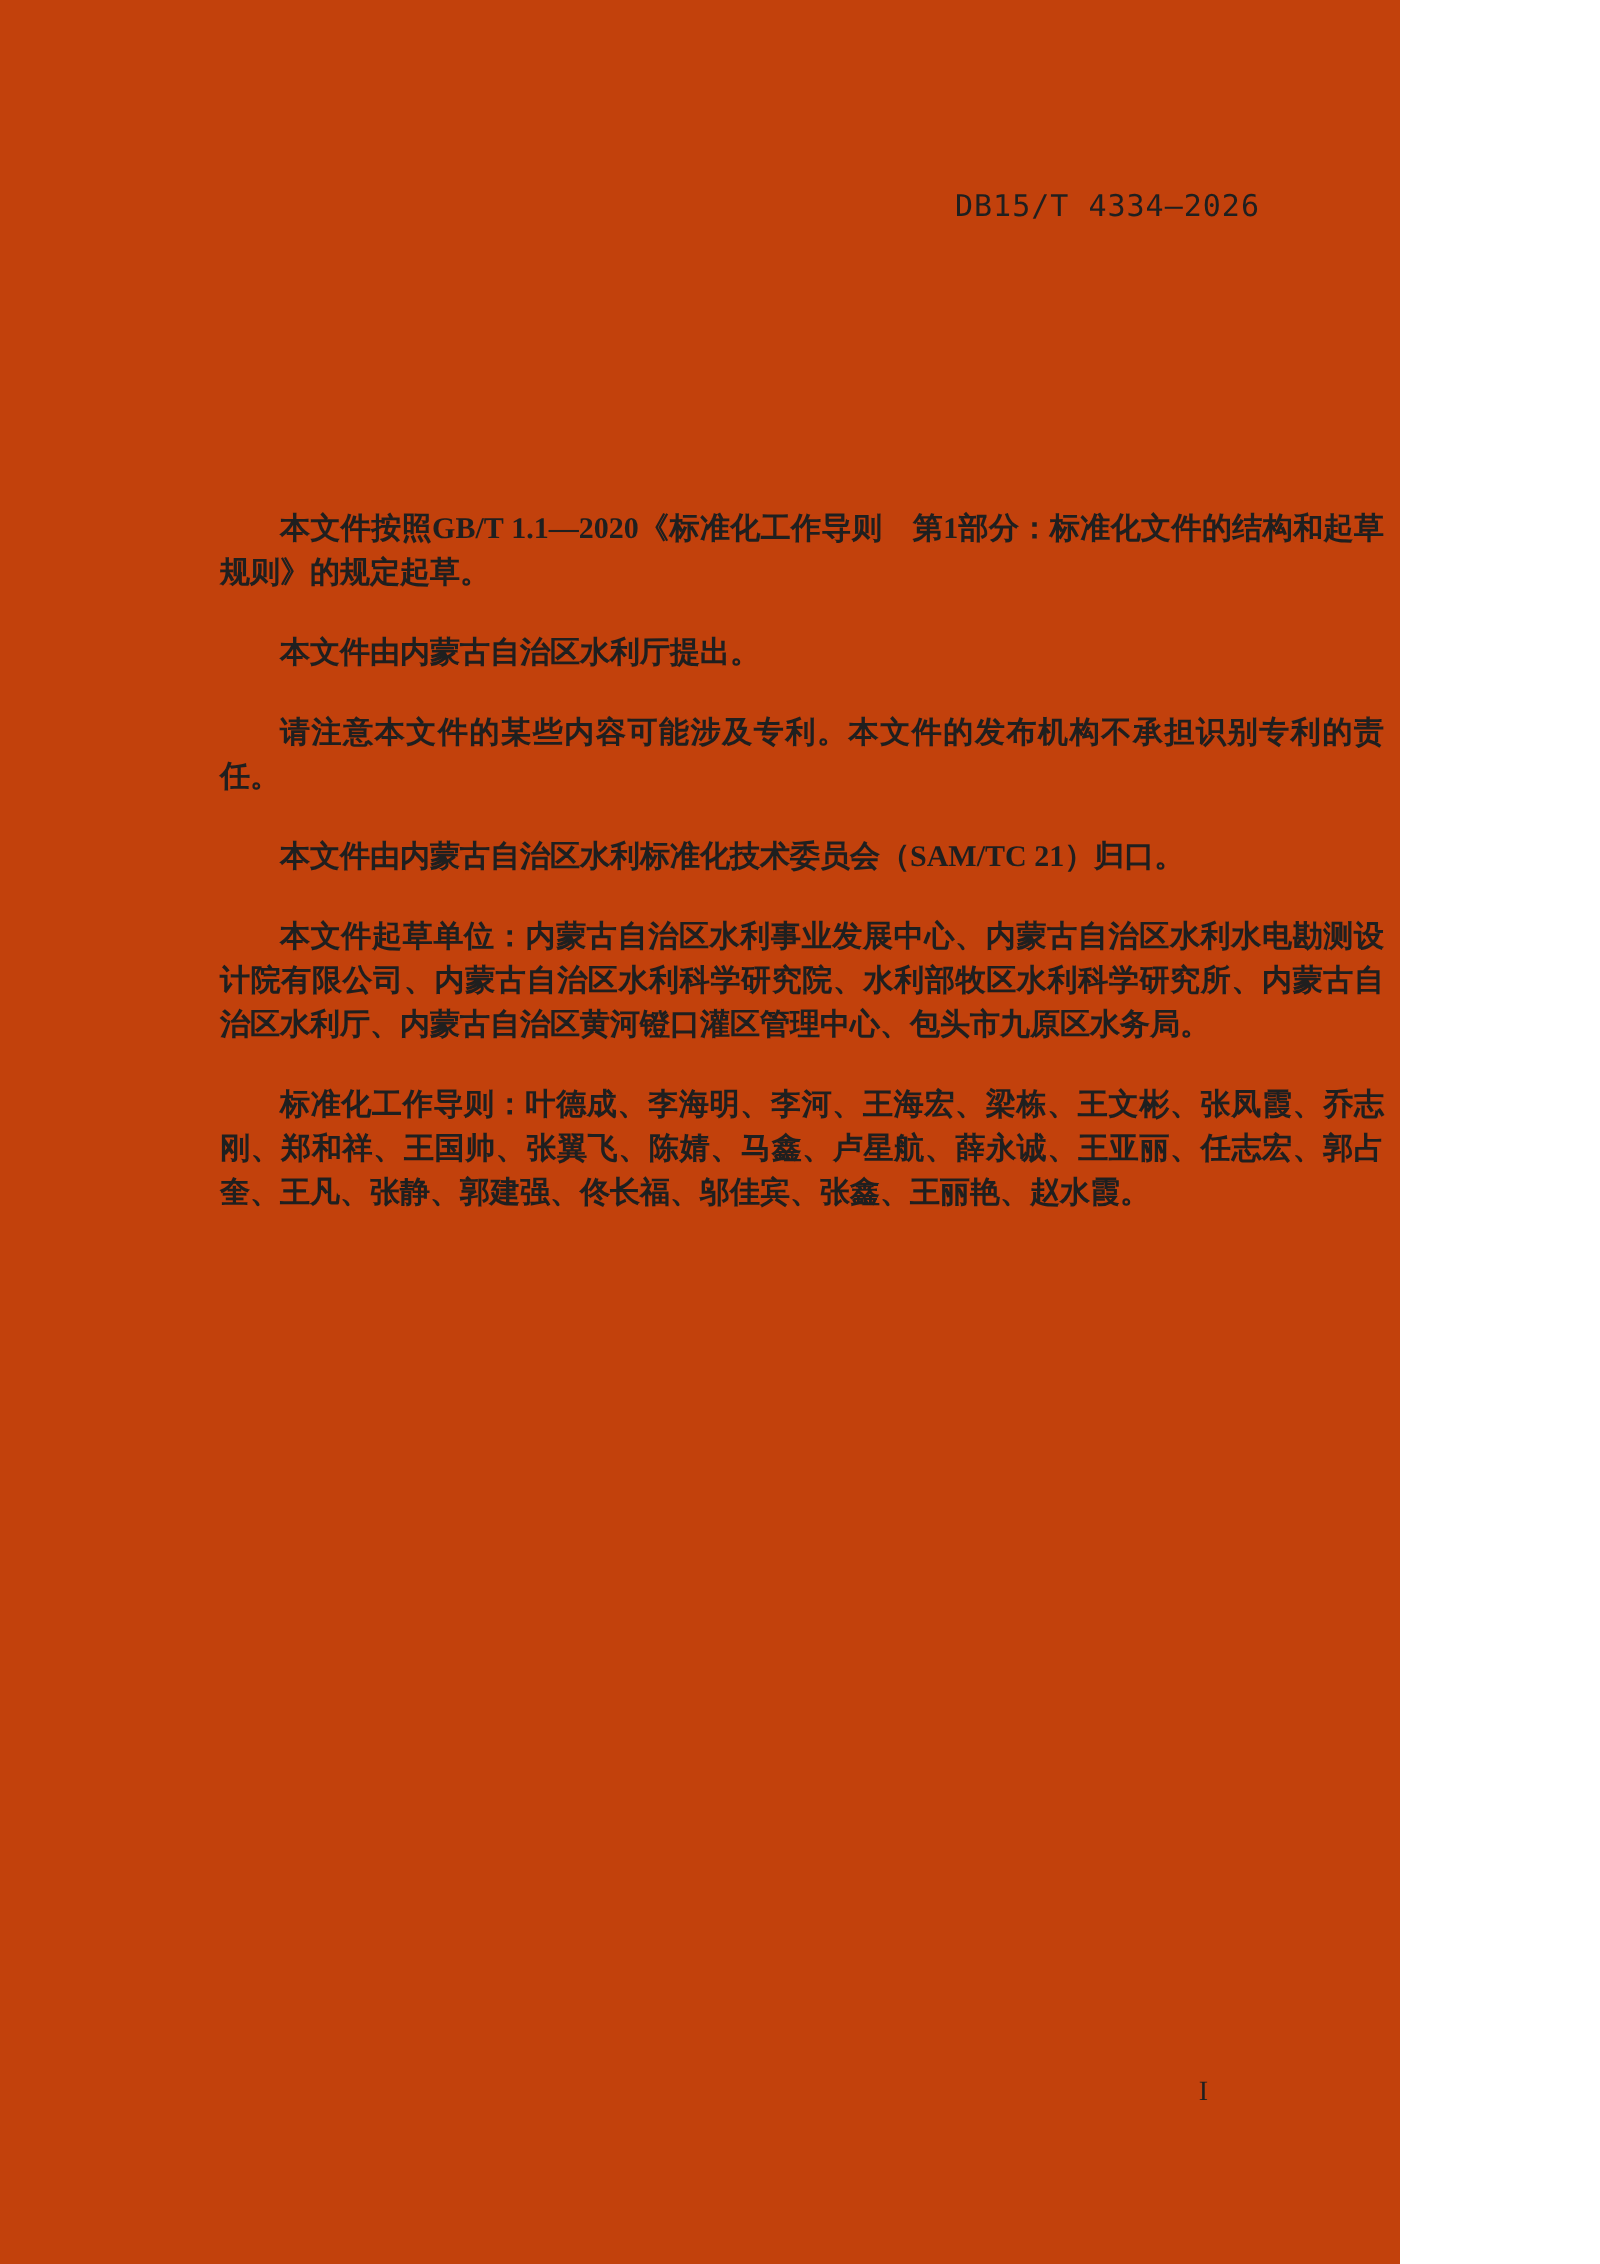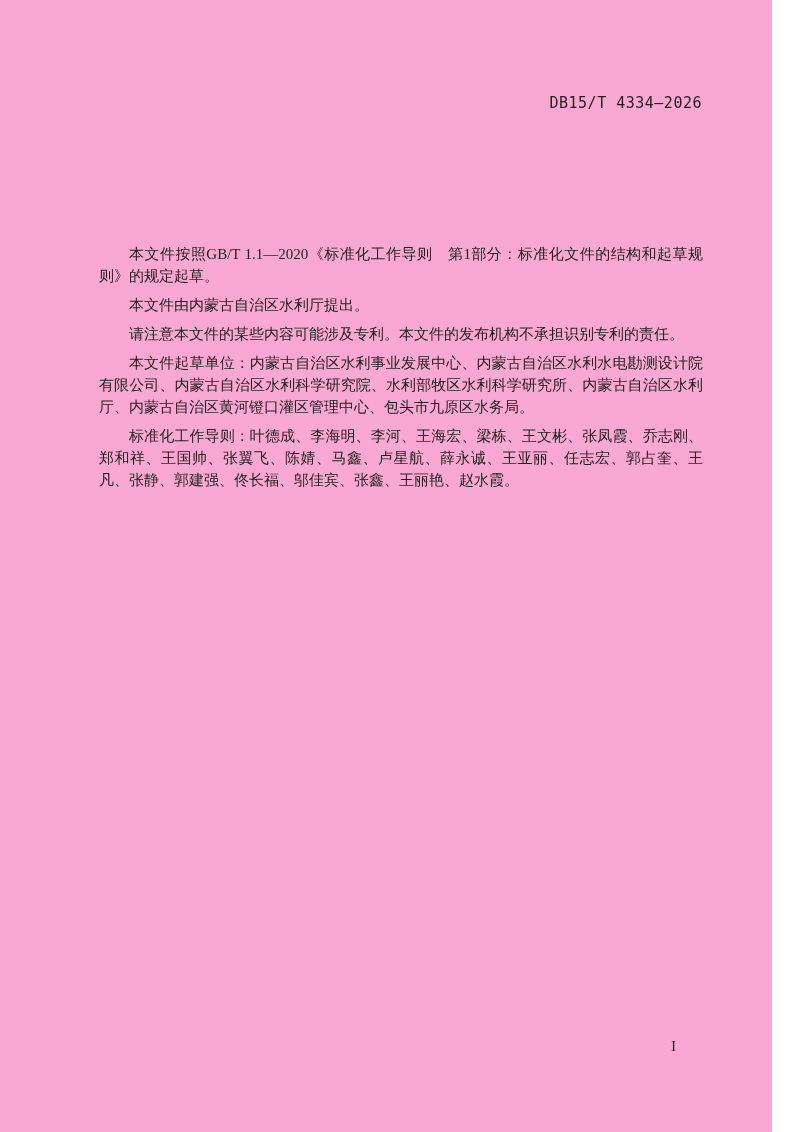--- a/index.html
+++ b/index.html
@@ -2,23 +2,23 @@
 <html><head>
 <meta charset="utf-8">
 <style>
   html, body {
     margin: 0;
     padding: 0;
     background: #ffffff;
   }
   .page {
     position: relative;
-    width: 772px;
+    width: 700px;
     height: 1132px;
-    background: #f9a8d4;
+    background: #c2410c;
     color: #1f1f1f;
     font-family: "Liberation Serif", "DejaVu Serif", serif;
     overflow: hidden;
   }
   .doc-code {
     position: absolute;
     top: 94px;
     right: 70px;
     font-family: "DejaVu Sans Mono", "Liberation Mono", monospace;
     font-size: 15px;
@@ -40,23 +40,24 @@
     position: absolute;
     top: 236px;
     left: 92px;
     width: 618px;
     font-size: 15px;
     line-height: 22px;
     text-align: justify;
     text-justify: inter-ideograph;
   }
   .content p {
-    margin: 7px;
+    margin: 18px;
     padding: 0;
     text-indent: 2em;
+    font-weight: bold;
   }
   .page-num {
     position: absolute;
     top: 1039px;
     right: 96px;
     font-size: 14px;
     font-family: "Liberation Serif", "DejaVu Serif", serif;
   }
 </style>
 </head>
@@ -64,19 +65,20 @@
 
 <div class="page">
 
   <div class="doc-code">DB15/T 4334—2026</div>
 
 
   <div class="content">
     <p>本文件按照GB/T 1.1—2020《标准化工作导则　第1部分：标准化文件的结构和起草规则》的规定起草。</p>
     <p>本文件由内蒙古自治区水利厅提出。</p>
     <p>请注意本文件的某些内容可能涉及专利。本文件的发布机构不承担识别专利的责任。</p>
+    <p>本文件由内蒙古自治区水利标准化技术委员会（SAM/TC 21）归口。</p>
     <p>本文件起草单位：内蒙古自治区水利事业发展中心、内蒙古自治区水利水电勘测设计院有限公司、内蒙古自治区水利科学研究院、水利部牧区水利科学研究所、内蒙古自治区水利厅、内蒙古自治区黄河镫口灌区管理中心、包头市九原区水务局。</p>
     <p>标准化工作导则：叶德成、李海明、李河、王海宏、梁栋、王文彬、张凤霞、乔志刚、郑和祥、王国帅、张翼飞、陈婧、马鑫、卢星航、薛永诚、王亚丽、任志宏、郭占奎、王凡、张静、郭建强、佟长福、邬佳宾、张鑫、王丽艳、赵水霞。</p>
   </div>
 
   <div class="page-num">I</div>
 
 </div>
 
 </body></html>

